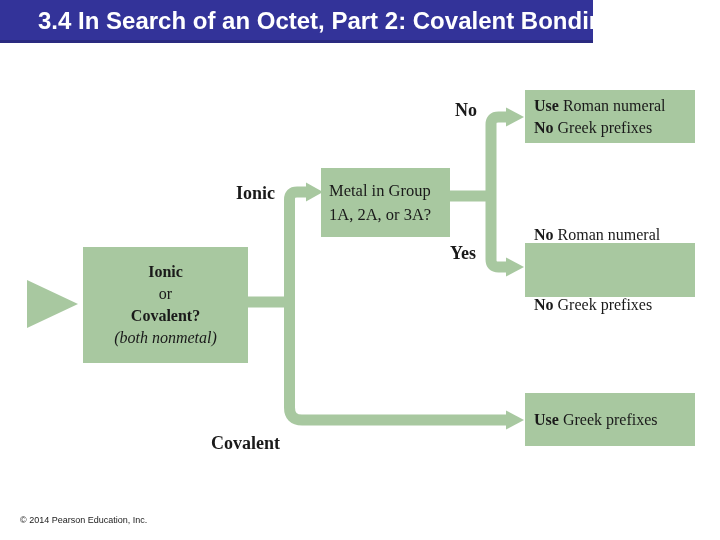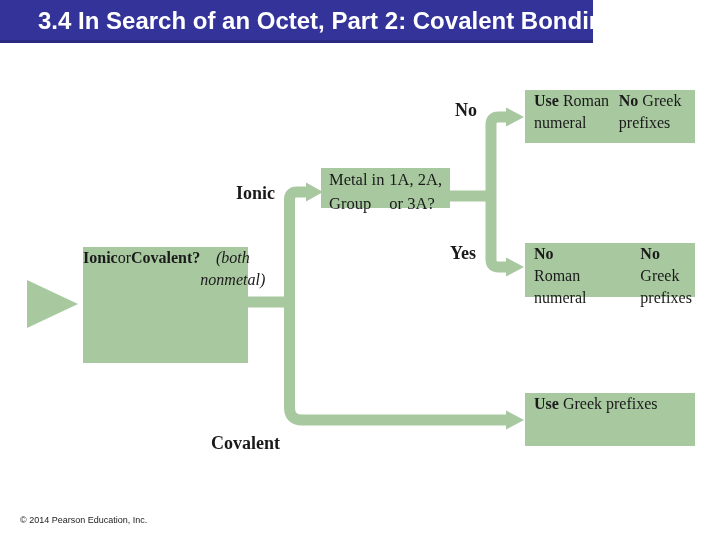--- a/index.html
+++ b/index.html
@@ -20,25 +20,25 @@
     font-weight:bold;font-size:24px;color:var(--header-text,#ffffff);
     white-space:nowrap;letter-spacing:0px;
   }
   
   svg.connectors{position:absolute;left:0;top:0;z-index:1;}
   .conn{stroke:var(--green,#a8c8a0);stroke-width:11;fill:none;}
   .arrowhead,.tri{fill:var(--green,#a8c8a0);stroke:none;}
   
   .box{
     position:absolute;background:var(--green,#a8c8a0);z-index:2;
-    box-sizing:border-box;display:flex;flex-direction:row;justify-content:flex-start;
+    box-sizing:border-box;display:flex;flex-direction:column;justify-content:center;
   }
   .start-box{left:83px;top:247px;width:165px;height:116px;text-align:center;}
   .start-box .fc-line{font-size:16px;line-height:22px;}
-  .question-box{left:321px;top:168px;width:129px;height:40px;padding-left:8px;}
+  .question-box{left:321px;top:168px;width:129px;height:69px;padding-left:8px;}
   .question-box .fc-line{font-size:16.5px;line-height:24px;}
   .right-box{left:525px;width:170px;padding-left:9px;}
   .no-box{top:90px;height:53px;}
   .yes-box{top:243px;height:54px;gap:48px;}
   .covalent-box{top:393px;height:53px;}
   .right-box .fc-line{font-size:16px;line-height:22px;}
   .bold{font-weight:bold;}
   .italic{font-style:italic;}
   
   .branch-label{

